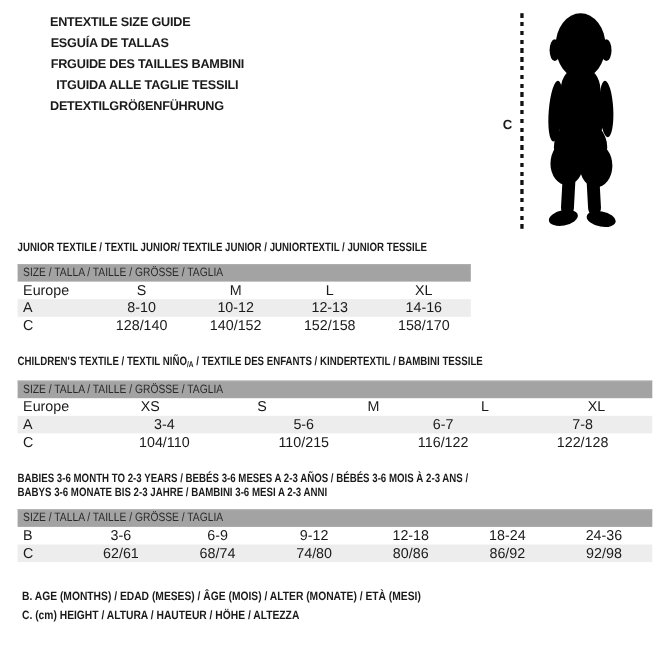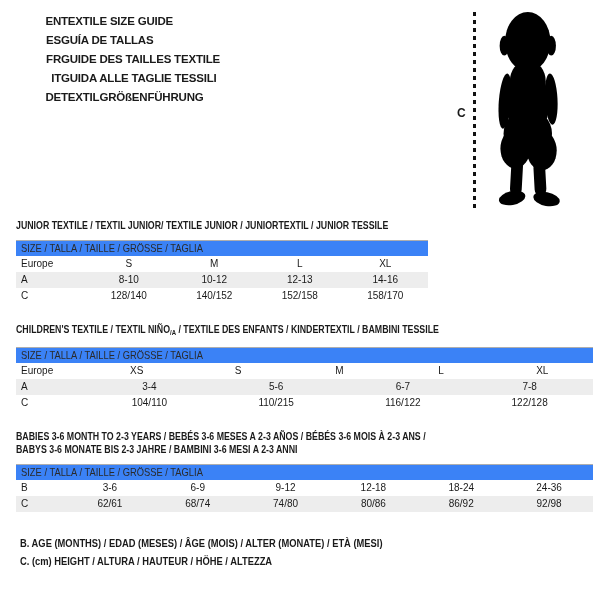--- a/index.html
+++ b/index.html
@@ -35,25 +35,25 @@
 
   .sec-title { font-weight: bold; font-size: 11px; line-height: 13px; white-space: nowrap; }
   .cond { display: inline-block; transform: scaleX(0.8); transform-origin: 0 50%; white-space: nowrap; }
   .cond-sm { display: inline-block; transform: scaleX(0.85); transform-origin: 0 50%; white-space: nowrap; }
   .subscript { font-size: 7.5px; vertical-align: -2px; }
 
   .tbl { margin-top: 8px; }
   .w-junior { width: 412px; }
   .w-full { width: 577px; }
   .bar {
-    background: #3b82f6; height: 15px; line-height: 15px;
+    background: #a3a3a3; height: 15px; line-height: 15px;
     font-size: 11px; padding-left: 5px; color: #2a2a2a;
     border-top: 1px solid #aeaeae;
   }
-  .trow { display: flex; height: 16px; line-height: 16px; font-size: 10px; }
+  .trow { display: flex; height: 16px; line-height: 16px; font-size: 13px; }
   .trow.striped { background: #ededed; }
   .tlabel { width: 70px; padding-left: 5px; box-sizing: border-box; }
   .w-full.babies-tbl .tlabel { width: 50px; }
   .tcell { flex: 1; text-align: center; }
 
   
   .footnotes { margin: 23px 0 0 20px; font-weight: bold; font-size: 11px; }
   .fn { line-height: 17.5px; white-space: nowrap; }
 </style>
 </head>
@@ -66,21 +66,21 @@
       <div class="lang-row">
         <span class="lang-code">EN</span>
         <span class="lang-label">TEXTILE SIZE GUIDE</span>
       </div>
       <div class="lang-row">
         <span class="lang-code">ES</span>
         <span class="lang-label">GUÍA DE TALLAS</span>
       </div>
       <div class="lang-row">
         <span class="lang-code">FR</span>
-        <span class="lang-label">GUIDE DES TAILLES TEXTILE</span>
+        <span class="lang-label">GUIDE DES TAILLES BAMBINI</span>
       </div>
       <div class="lang-row">
         <span class="lang-code">IT</span>
         <span class="lang-label">GUIDA ALLE TAGLIE TESSILI</span>
       </div>
       <div class="lang-row">
         <span class="lang-code">DE</span>
         <span class="lang-label">TEXTILGRÖßENFÜHRUNG</span>
       </div>
     </div>

